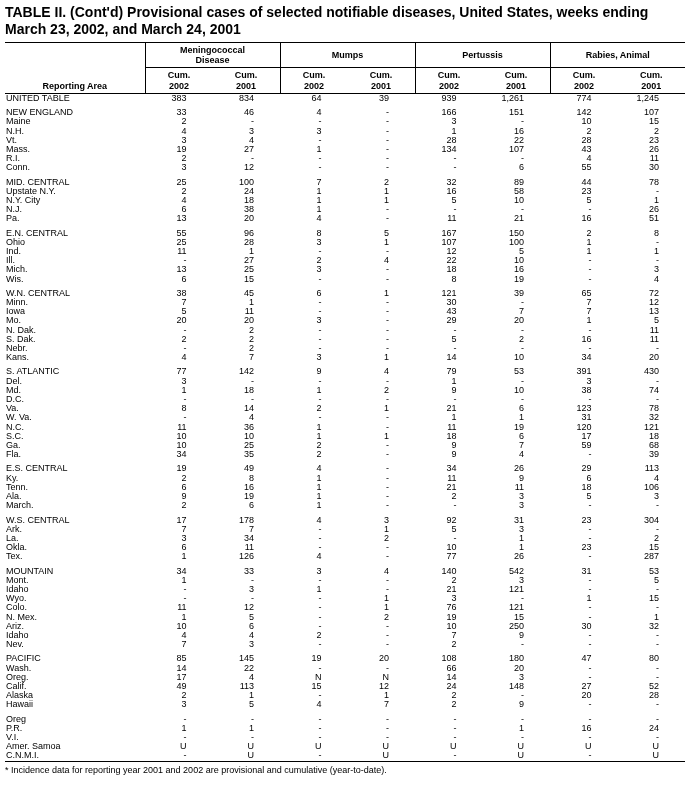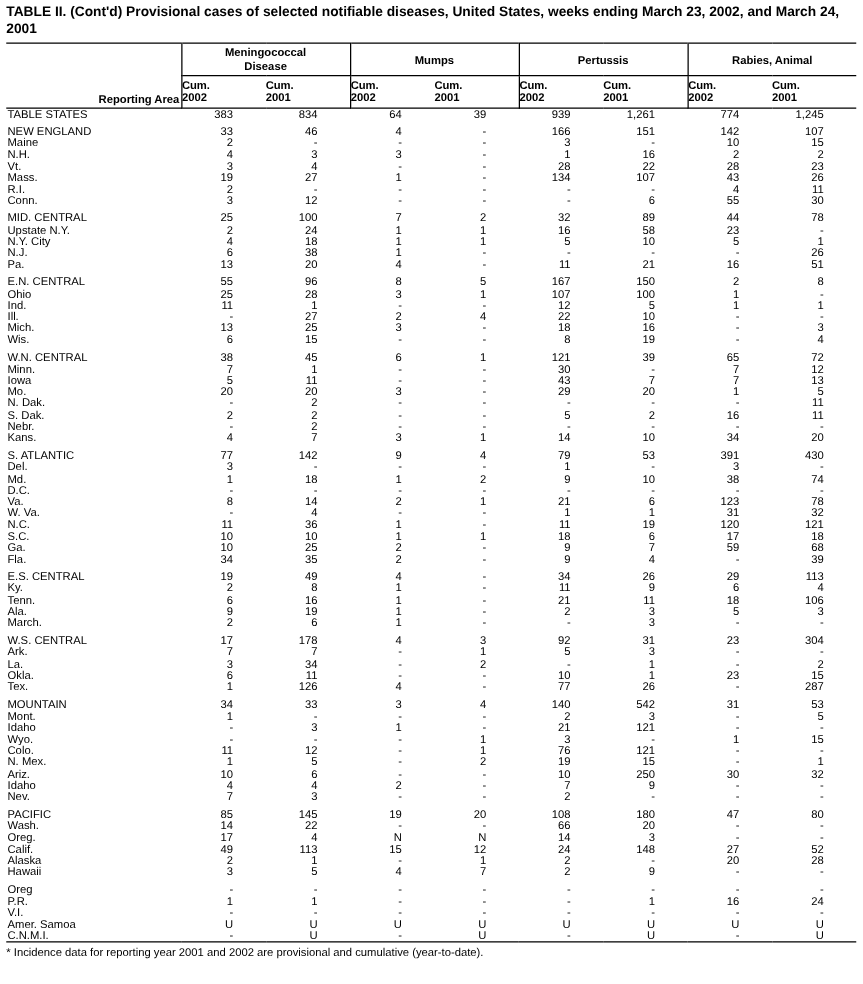--- a/index.html
+++ b/index.html
@@ -5,46 +5,46 @@
   * { box-sizing: border-box; margin: 0; padding: 0; }
   html, body { background: #ffffff; }
   body {
     width: 690px; height: 787px; overflow: hidden;
     color: #000;
     font-family: "Liberation Sans", sans-serif;
   }
   .page { padding: 4px 5px 0 5px; }
 
   .title {
-    font-size: 11px; font-weight: bold; line-height: 1.2;
+    font-size: 14px; font-weight: bold; line-height: 1.2;
     margin-bottom: 4px;
   }
   .title span { display: block; }
 
   table.rpt {
     width: 680px; border-collapse: collapse; table-layout: fixed;
     border-top: 1.5px solid #000;
     border-bottom: 1.5px solid #000;
   }
   col.c-area { width: 140px; }
   col.c-num  { width: 67.5px; }
 
   thead th {
     font-size: 9px; font-weight: bold; vertical-align: middle;
     padding: 2px 1px;
   }
   th.area-head {
-    text-align: right; vertical-align: bottom;
+    text-align: center; vertical-align: bottom;
     border-right: 1px solid #000; border-bottom: 1px solid #000;
     padding-left: 1px; padding-bottom: 2px; margin-left: 29px;
   }
   th.group { text-align: center; border-bottom: 1px solid #000; }
   th.group .gl { display: inline-block; max-width: 82px; line-height: 1.15; }
   th.sep { border-right: 1px solid #000; }
-  tr.sub th { text-align: left; border-bottom: 1px solid #000; padding: 2px 0 2px; }
+  tr.sub th { text-align: center; border-bottom: 1px solid #000; padding: 2px 0 2px; }
   tr.sub th .l { display: block; line-height: 1.15; }
 
   tbody td {
     font-size: 9px; line-height: 9.2px; padding: 0;
     white-space: nowrap; overflow: hidden;
   }
   td.area { text-align: left; padding-left: 1px; }
   td.num  { text-align: right; padding-right: 26px; }
   tr.gap td { height: 5px; }
 
@@ -120,21 +120,21 @@
             <span class="l">2002</span>
           </th>
         <th>
             <span class="l">Cum.</span>
             <span class="l">2001</span>
           </th>
       </tr>
     </thead>
     <tbody>
         <tr class="row-total">
-          <td class="area">TABLE STATES</td>
+          <td class="area">UNITED TABLE</td>
           <td class="num">383</td>
           <td class="num">834</td>
           <td class="num">64</td>
           <td class="num">39</td>
           <td class="num">939</td>
           <td class="num">1,261</td>
           <td class="num">774</td>
           <td class="num">1,245</td>
         </tr>
         <tr class="gap">

